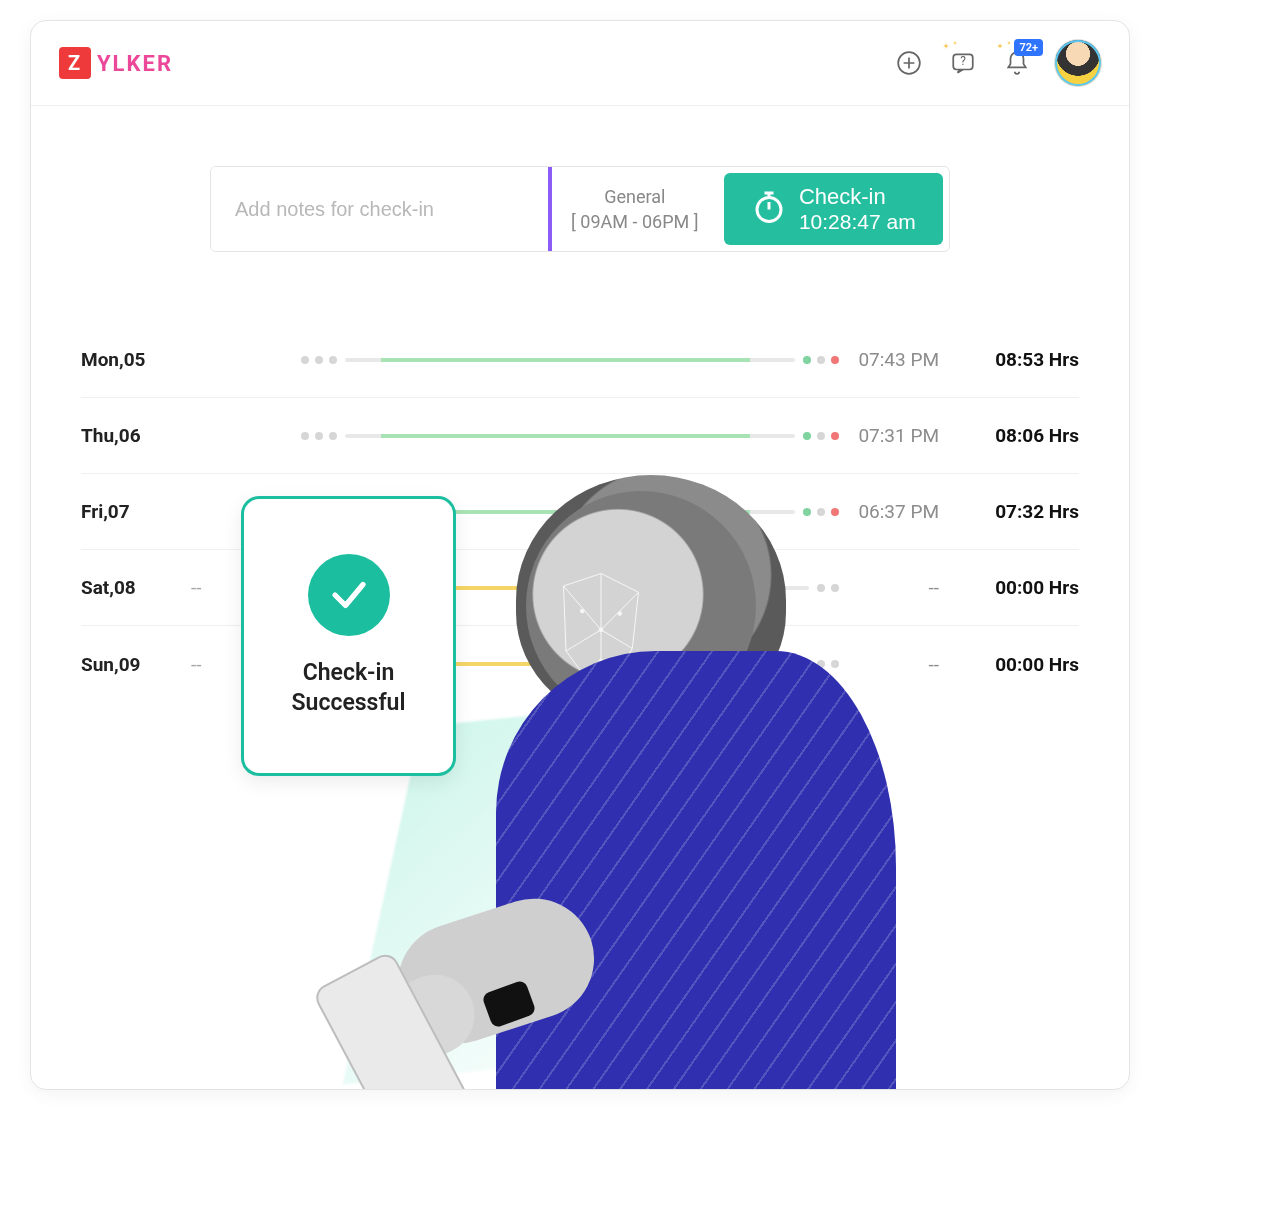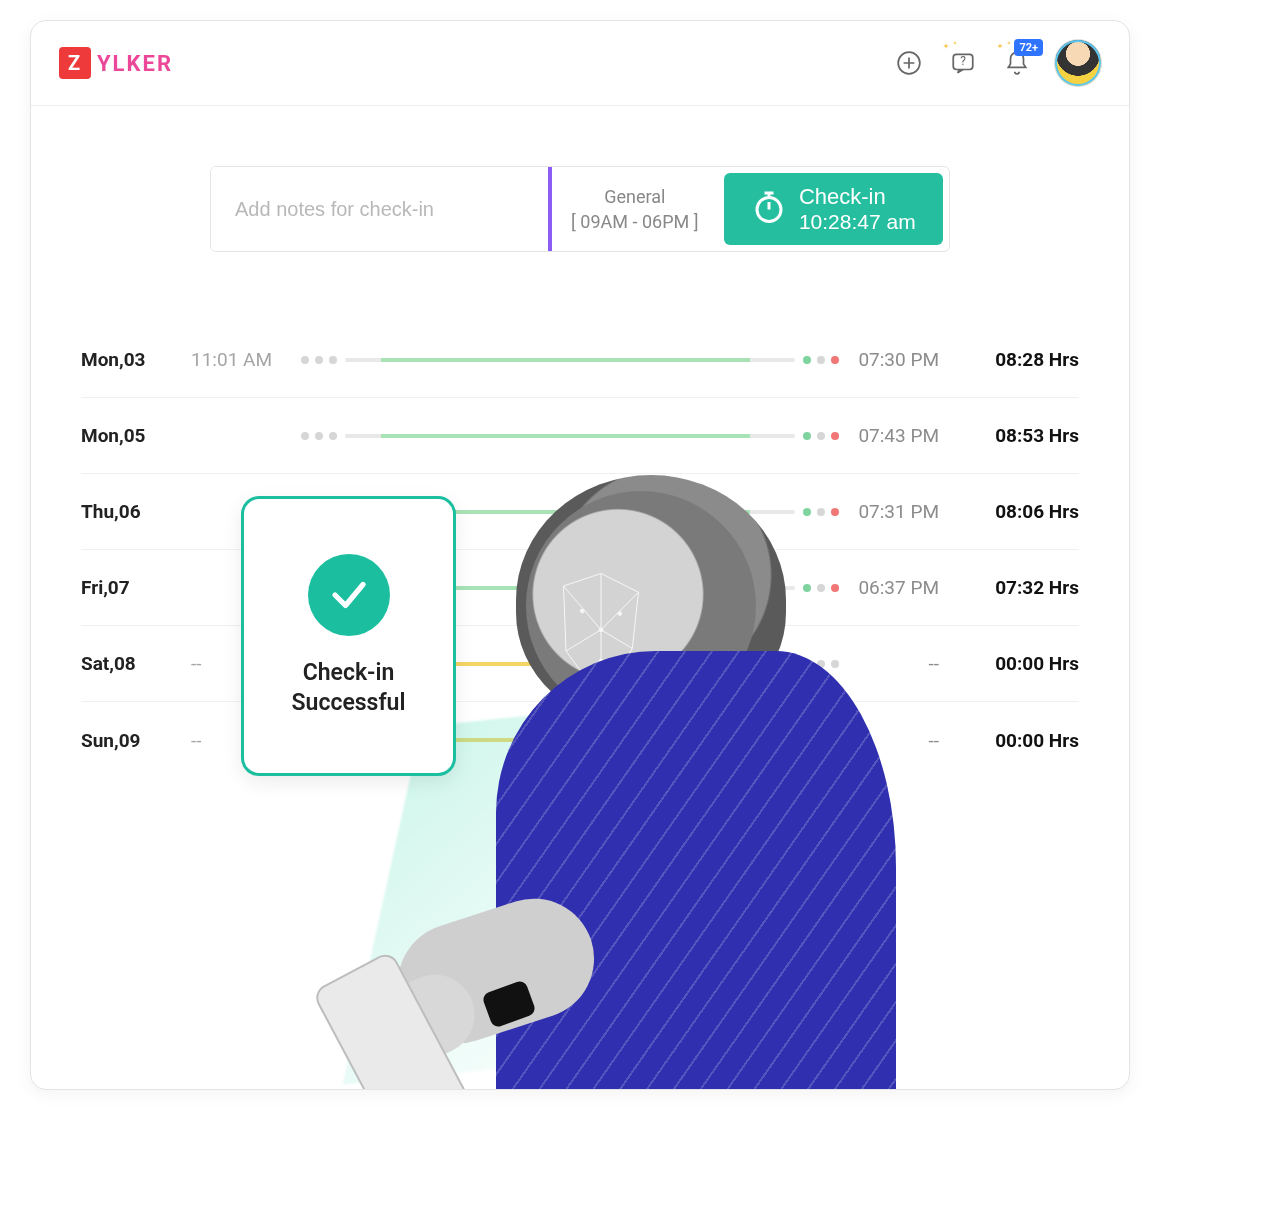--- a/index.html
+++ b/index.html
@@ -250,39 +250,20 @@
             </svg>
         </span>
         <span class="btn-text">
           <div class="btn-title">Check-in</div>
           <div class="btn-time">10:28:47 am</div>
         </span>
       </button>
     </div>
 
     <div class="rows" id="rows">
-        <div class="att-row">
-          <div class="day">Mon,03</div>
-          <div class="in-time">11:01 AM</div>
-          <div class="timeline">
-            <span class="dots">
-              <span class="dot"></span>
-              <span class="dot"></span>
-              <span class="dot"></span>
-            </span>
-            <span class="bar"></span>
-            <span class="end-dots">
-              <span class="dot g"></span>
-              <span class="dot"></span>
-              <span class="dot r"></span>
-            </span>
-          </div>
-          <div class="out-time">07:30 PM</div>
-          <div class="total">08:28 Hrs</div>
-        </div>
         <div class="att-row">
           <div class="day">Mon,05</div>
           <div class="in-time"></div>
           <div class="timeline">
             <span class="dots">
               <span class="dot"></span>
               <span class="dot"></span>
               <span class="dot"></span>
             </span>
             <span class="bar"></span>

